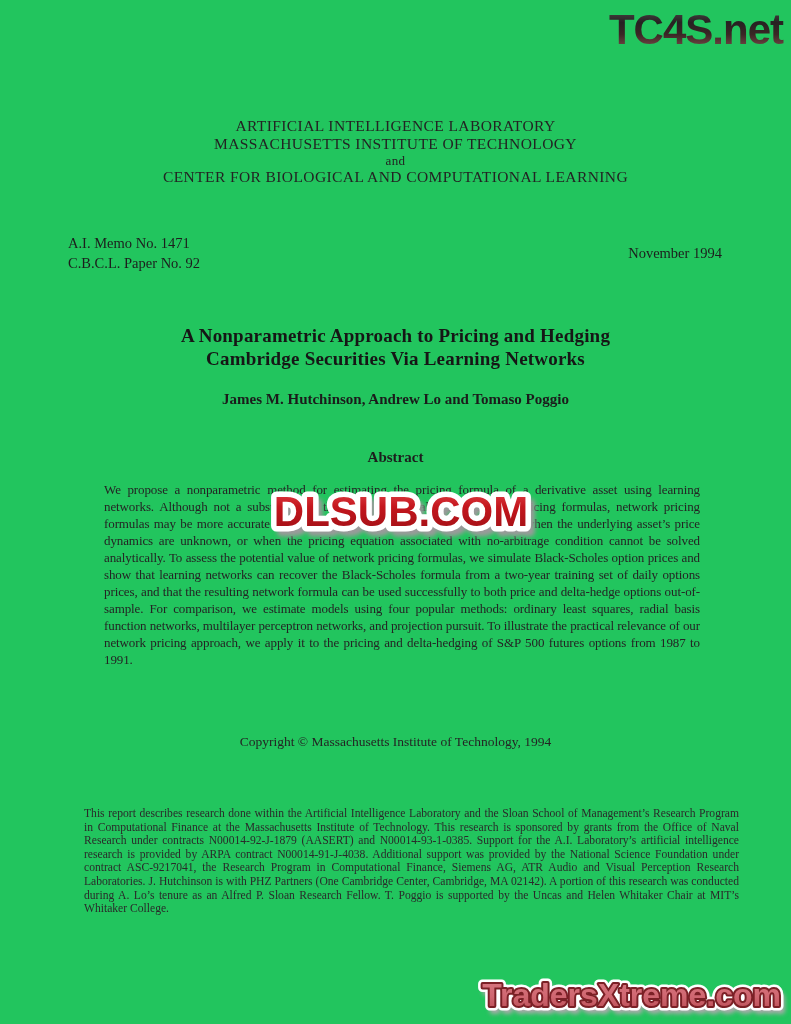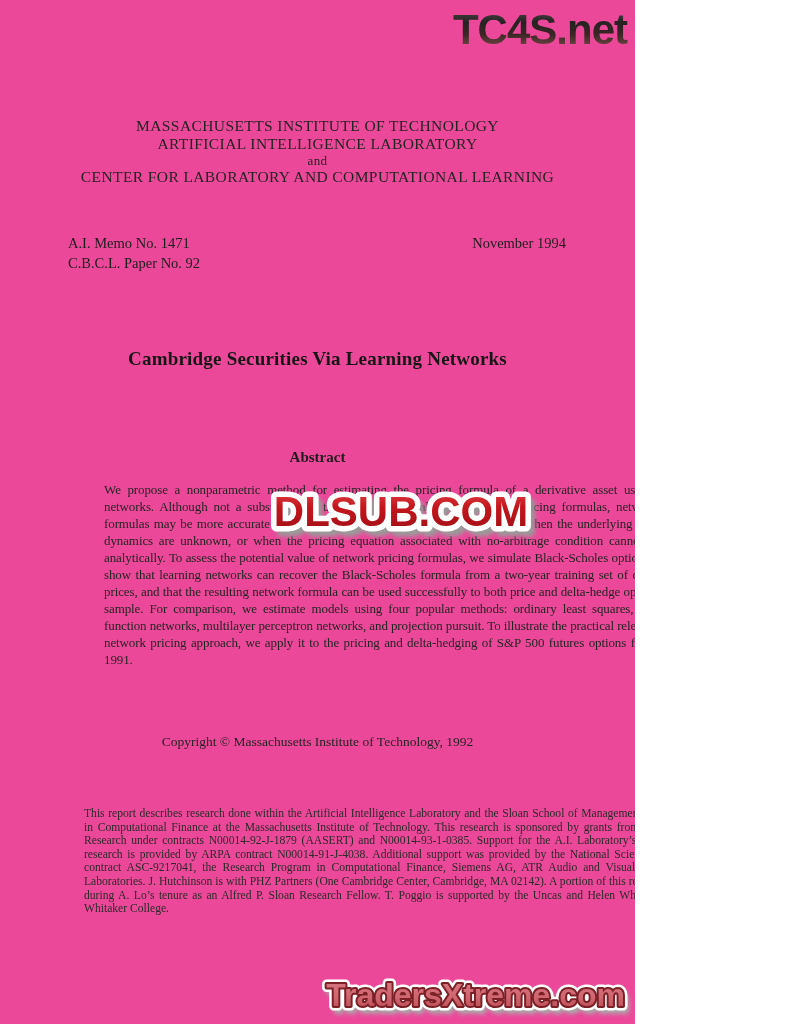--- a/index.html
+++ b/index.html
@@ -2,23 +2,23 @@
 <html><head>
 <meta charset="utf-8">
 <style>
   html, body {
     margin: 0;
     padding: 0;
     background: #ffffff;
   }
   .page {
     position: relative;
-    width: 635px;
+    width: 791px;
     height: 1024px;
-    background: #ec4899;
+    background: #22c55e;
     overflow: hidden;
     font-family: "Liberation Serif", "DejaVu Serif", serif;
     color: #1d1d1d;
   }
 
   
   .wm-top {
     position: absolute;
     top: 0px;
     right: 2px;
@@ -47,21 +47,21 @@
   }
 
   
   .memo-row {
     position: absolute;
     top: 233px;
     left: 68px;
     right: 69px;
     display: flex;
     justify-content: space-between;
-    align-items: flex-start;
+    align-items: center;
     font-size: 14.5px;
     line-height: 20px;
   }
 
   
   .paper-title {
     position: absolute;
     top: 325px;
     left: 0;
     width: 100%;
@@ -170,39 +170,40 @@
           <stop offset="60%" stop-color="#3a2625"></stop>
           <stop offset="85%" stop-color="#6d4442"></stop>
           <stop offset="100%" stop-color="#96625e"></stop>
         </linearGradient>
       </defs>
       <text x="254" y="44" text-anchor="end" font-size="42" font-weight="bold" letter-spacing="-1" fill="url(#tc4sGrad)">TC4S.net</text>
     </svg>
   </div>
 
   <header class="inst-header">
+    <div class="inst-line">ARTIFICIAL INTELLIGENCE LABORATORY</div>
     <div class="inst-line">MASSACHUSETTS INSTITUTE OF TECHNOLOGY</div>
-    <div class="inst-line">ARTIFICIAL INTELLIGENCE LABORATORY</div>
     <div class="inst-and">and</div>
-    <div class="inst-line">CENTER FOR LABORATORY AND COMPUTATIONAL LEARNING</div>
+    <div class="inst-line">CENTER FOR BIOLOGICAL AND COMPUTATIONAL LEARNING</div>
   </header>
 
   <div class="memo-row">
     <div class="memo-left">
       <div>A.I. Memo No. 1471</div>
       <div>C.B.C.L. Paper No. 92</div>
     </div>
     <div class="memo-date">November 1994</div>
   </div>
 
   <h1 class="paper-title">
-    <br>
+    <span>A Nonparametric Approach to Pricing and Hedging</span><br>
     <span>Cambridge Securities Via Learning Networks</span>
   </h1>
 
+  <div class="authors">James M. Hutchinson, Andrew Lo and Tomaso Poggio</div>
 
   <div class="abstract-heading">Abstract</div>
   <p class="abstract-text">We propose a nonparametric method for estimating the pricing formula of a derivative asset using learning networks. Although not a substitute for the more traditional arbitrage-based pricing formulas, network pricing formulas may be more accurate and computationally more efficient alternatives when the underlying asset’s price dynamics are unknown, or when the pricing equation associated with no-arbitrage condition cannot be solved analytically. To assess the potential value of network pricing formulas, we simulate Black-Scholes option prices and show that learning networks can recover the Black-Scholes formula from a two-year training set of daily options prices, and that the resulting network formula can be used successfully to both price and delta-hedge options out-of-sample. For comparison, we estimate models using four popular methods: ordinary least squares, radial basis function networks, multilayer perceptron networks, and projection pursuit. To illustrate the practical relevance of our network pricing approach, we apply it to the pricing and delta-hedging of S&amp;P 500 futures options from 1987 to 1991.</p>
 
   <div class="wm-mid">
     <svg width="340" height="76" viewBox="0 0 340 76">
       <defs>
         <linearGradient id="dlsubGrad" x1="0" y1="0" x2="0" y2="1">
           <stop offset="0%" stop-color="#e4454b"></stop>
           <stop offset="40%" stop-color="#c4161d"></stop>
@@ -211,21 +212,21 @@
       </defs>
 
       <text class="wm-shadow-layer" x="175" y="52" text-anchor="middle" font-size="42" font-weight="bold" font-family="Liberation Serif, DejaVu Serif, serif" fill="#9a9a9a" stroke="#9a9a9a" stroke-width="9" stroke-linejoin="round" transform="translate(5,6)">DLSUB.COM</text>
 
       <text x="175" y="52" text-anchor="middle" font-size="42" font-weight="bold" font-family="Liberation Serif, DejaVu Serif, serif" fill="#ffffff" stroke="#ffffff" stroke-width="11" stroke-linejoin="round">DLSUB.COM</text>
 
       <text x="175" y="52" text-anchor="middle" font-size="42" font-weight="bold" font-family="Liberation Serif, DejaVu Serif, serif" fill="url(#dlsubGrad)">DLSUB.COM</text>
     </svg>
   </div>
 
-  <div class="copyright">Copyright © Massachusetts Institute of Technology, 1992</div>
+  <div class="copyright">Copyright © Massachusetts Institute of Technology, 1994</div>
 
   <p class="footnote">This report describes research done within the Artificial Intelligence Laboratory and the Sloan School of Management’s Research Program in Computational Finance at the Massachusetts Institute of Technology. This research is sponsored by grants from the Office of Naval Research under contracts N00014-92-J-1879 (AASERT) and N00014-93-1-0385. Support for the A.I. Laboratory’s artificial intelligence research is provided by ARPA contract N00014-91-J-4038. Additional support was provided by the National Science Foundation under contract ASC-9217041, the Research Program in Computational Finance, Siemens AG, ATR Audio and Visual Perception Research Laboratories. J. Hutchinson is with PHZ Partners (One Cambridge Center, Cambridge, MA 02142). A portion of this research was conducted during A. Lo’s tenure as an Alfred P. Sloan Research Fellow. T. Poggio is supported by the Uncas and Helen Whitaker Chair at MIT’s Whitaker College.</p>
 
   <div class="wm-bottom">
     <svg width="330" height="48" viewBox="0 0 330 48">
       <defs>
         <linearGradient id="tradersGrad" x1="0" y1="0" x2="0" y2="1">
           <stop offset="0%" stop-color="#d97b84"></stop>
           <stop offset="55%" stop-color="#cf6670"></stop>
           <stop offset="100%" stop-color="#b84a52"></stop>

